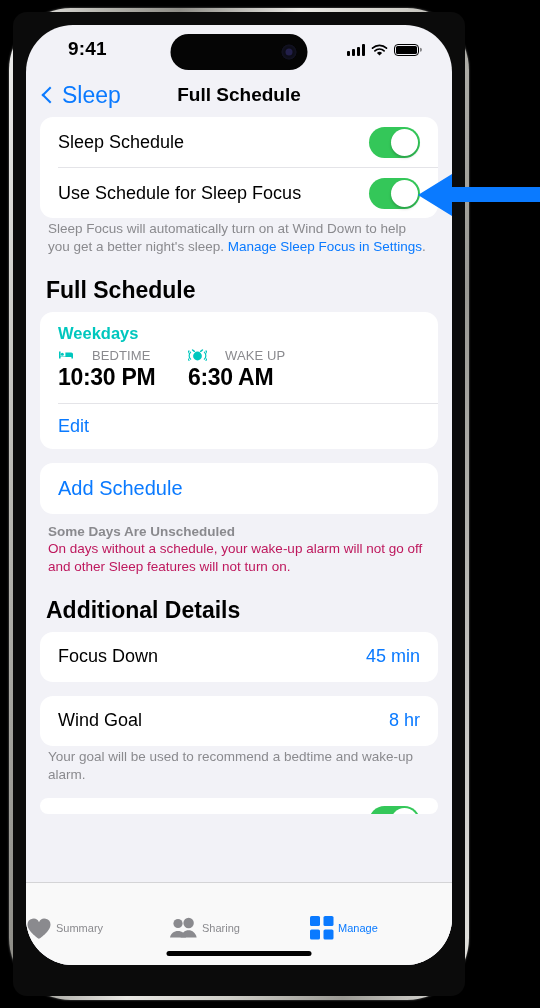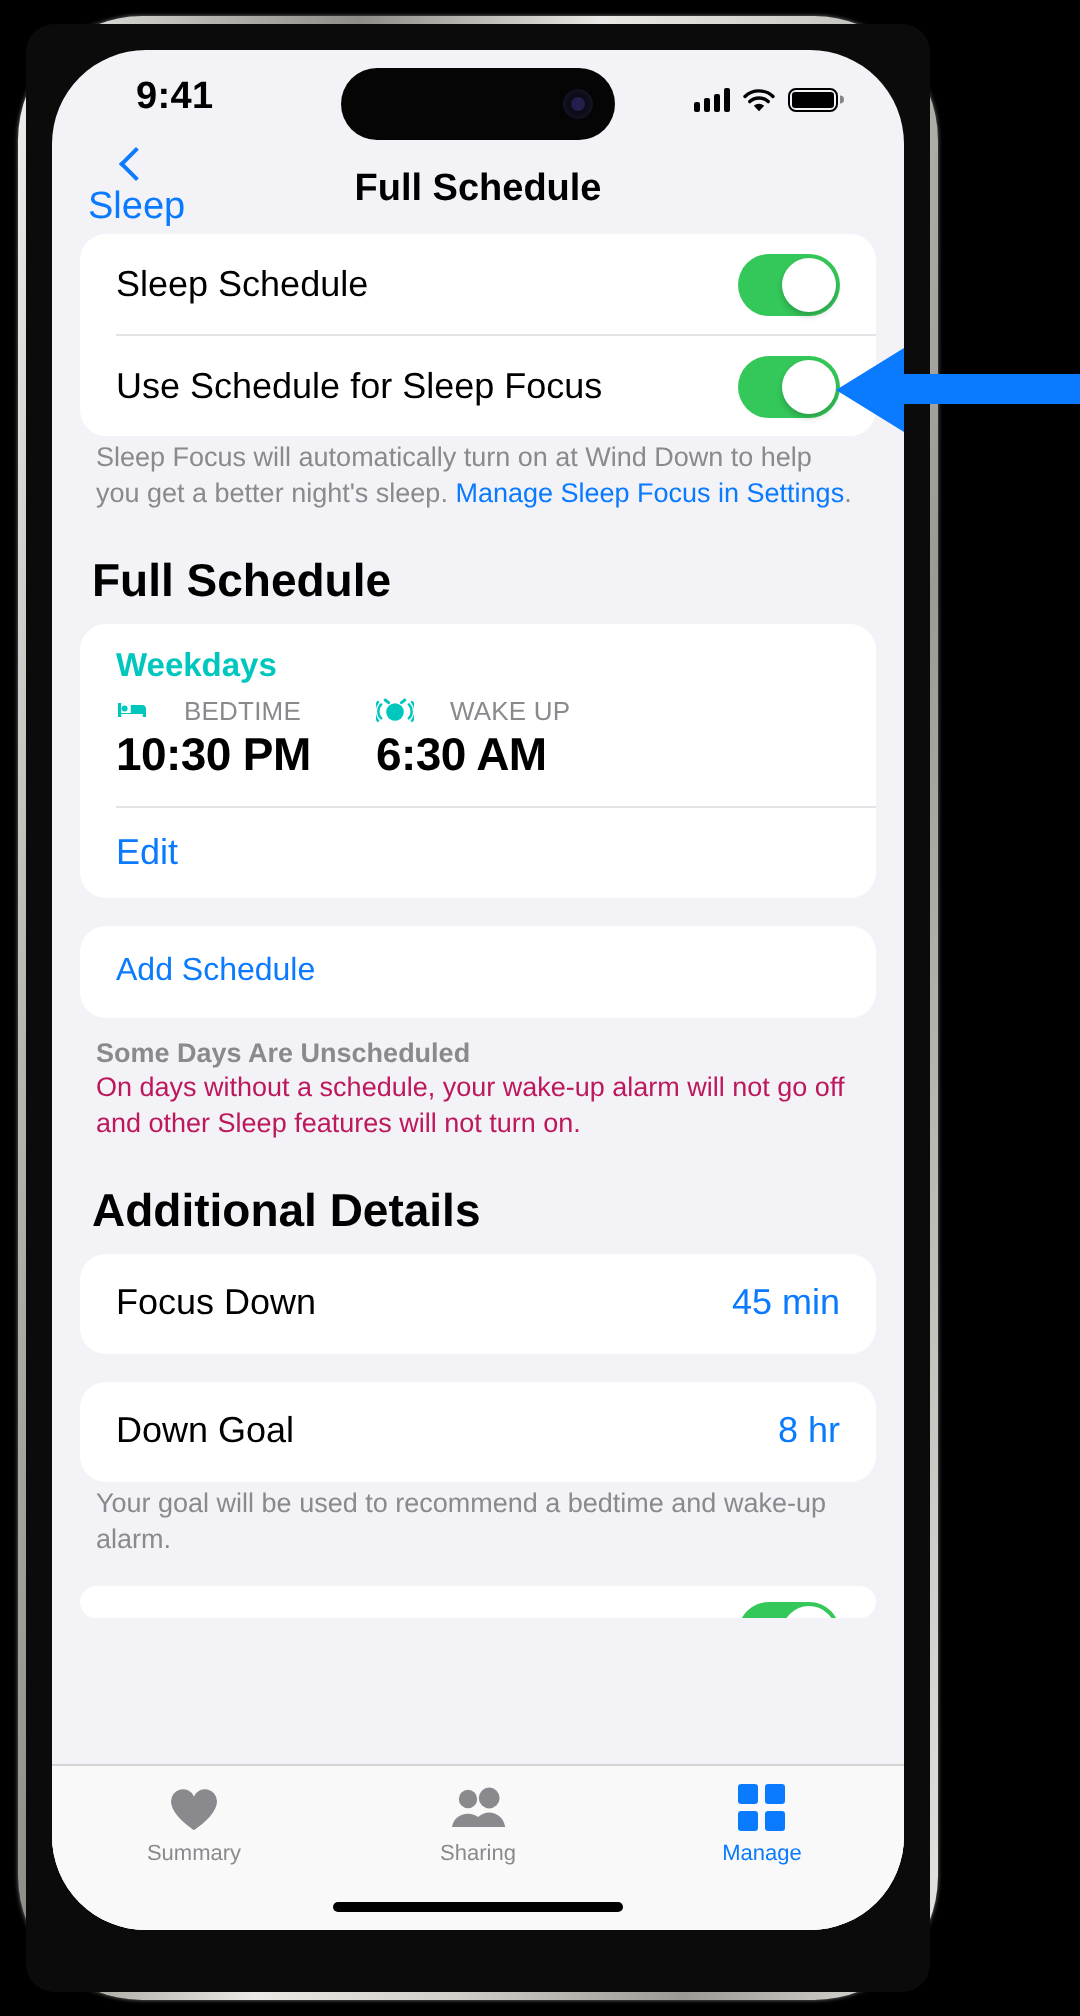--- a/index.html
+++ b/index.html
@@ -156,23 +156,22 @@
     align-items: center;
     background: #f2f2f7;
   }
   .nav-back {
     position: absolute;
     left: 18px;
     display: flex;
     align-items: center;
     gap: 5px;
     color: #0a7aff;
-    font-size: 19px;
+    font-size: 23px;
     cursor: pointer;
-    flex-direction: column;
   }
   .chev-back {
     display: block;
     width: 10px;
     height: 10px;
     border-left: 2.6px solid #0a7aff;
     border-bottom: 2.6px solid #0a7aff;
     transform: rotate(45deg);
     margin-right: 1px;
   }
@@ -292,21 +291,21 @@
     letter-spacing: -0.3px;
   }
   .sched-edit {
     padding: 12px 18px;
     font-size: 18px;
     color: #0a7aff;
     cursor: pointer;
   }
   .add-schedule {
     padding: 14px 18px;
-    font-size: 16px;
+    font-size: 20px;
     color: #0a7aff;
     cursor: pointer;
   }
   .note-title {
     margin: 10px 22px 1px 22px;
     font-size: 13.5px;
     font-weight: bold;
     color: #8a8a8e;
   }
   .note-body {
@@ -352,21 +351,21 @@
     height: 83px;
     background: rgba(249,249,249,0.94);
     border-top: 1px solid #d4d4d6;
     display: flex;
     box-sizing: border-box;
     padding-top: 8px;
   }
   .tab {
     flex: 1;
     display: flex;
-    flex-direction: column;
+    flex-direction: row;
     align-items: center;
     gap: 4px;
     cursor: pointer;
   }
   .tab-label {
     font-size: 11px;
     color: #8a8a8e;
     font-weight: 500;
   }
   .tab.active .tab-label { color: #0a7aff; }
@@ -501,21 +500,21 @@
           <div class="row">
             <span class="row-label">Focus Down</span>
             <span class="row-value">45 min</span>
           </div>
         </div>
 
         <div class="gap-sm"></div>
 
         <div class="card">
           <div class="row">
-            <span class="row-label">Down Goal</span>
+            <span class="row-label">Wind Goal</span>
             <span class="row-value">8 hr</span>
           </div>
         </div>
 
         <div class="footnote">Your goal will be used to recommend a bedtime and wake-up alarm.</div>
 
         <div class="partial-card">
           <div class="partial-toggle">
               <span class="knob"></span>
             </div>

